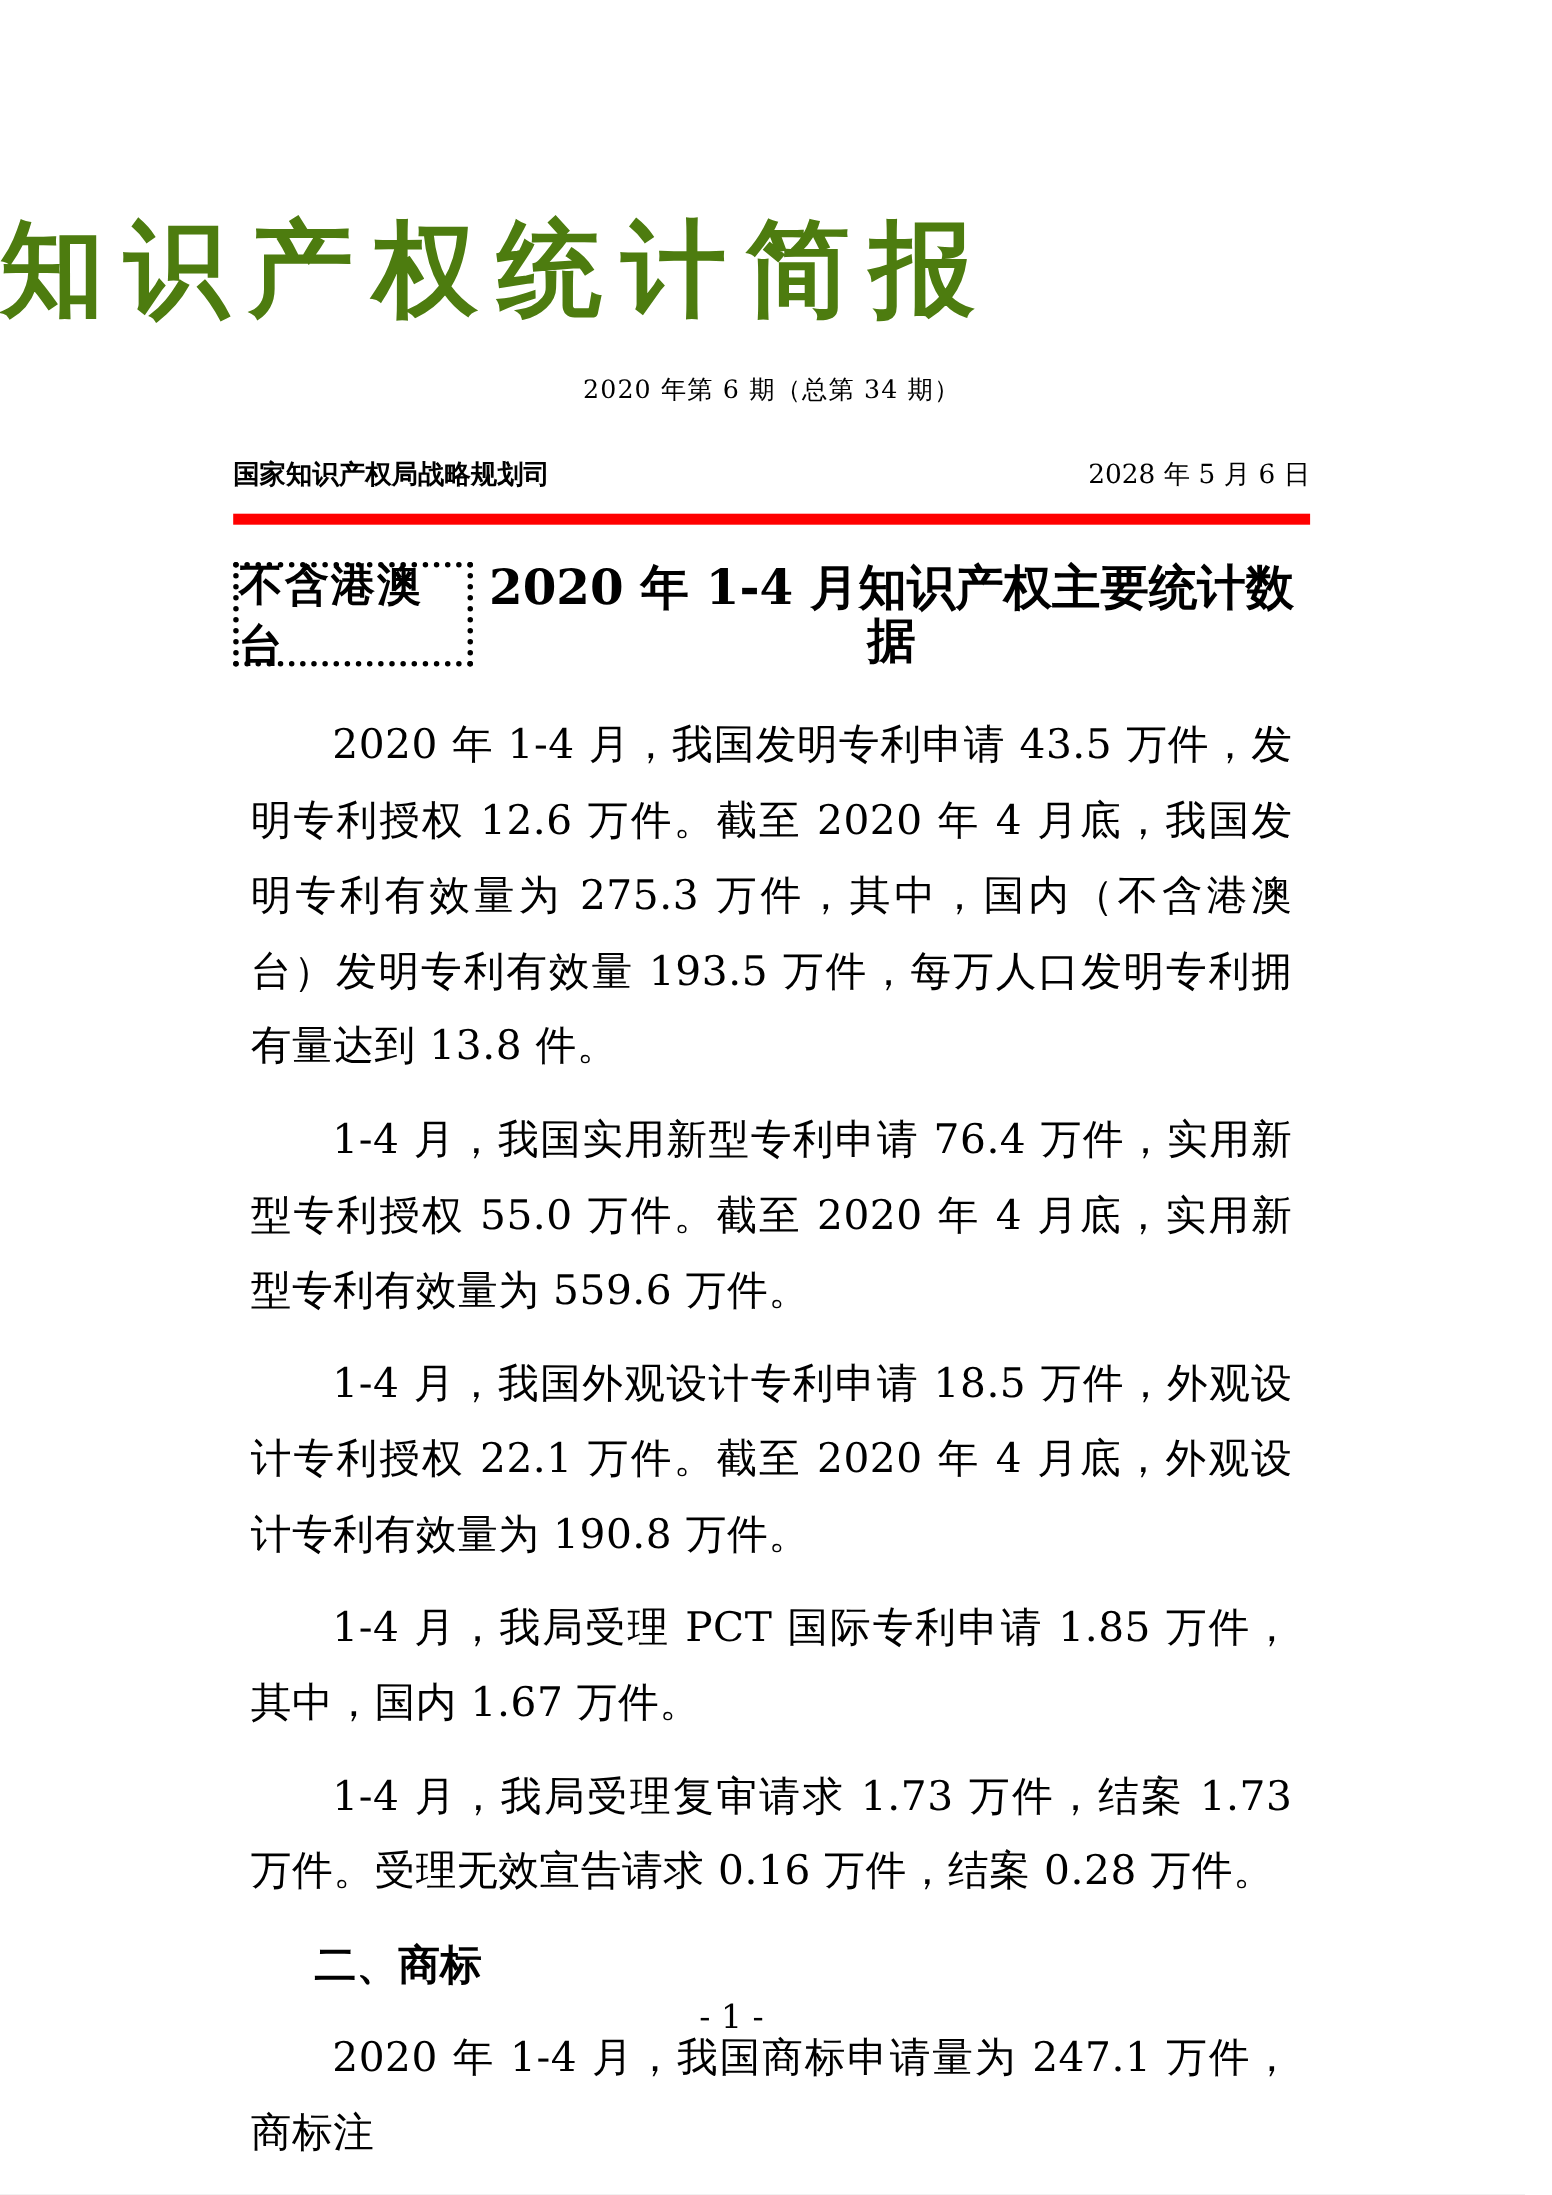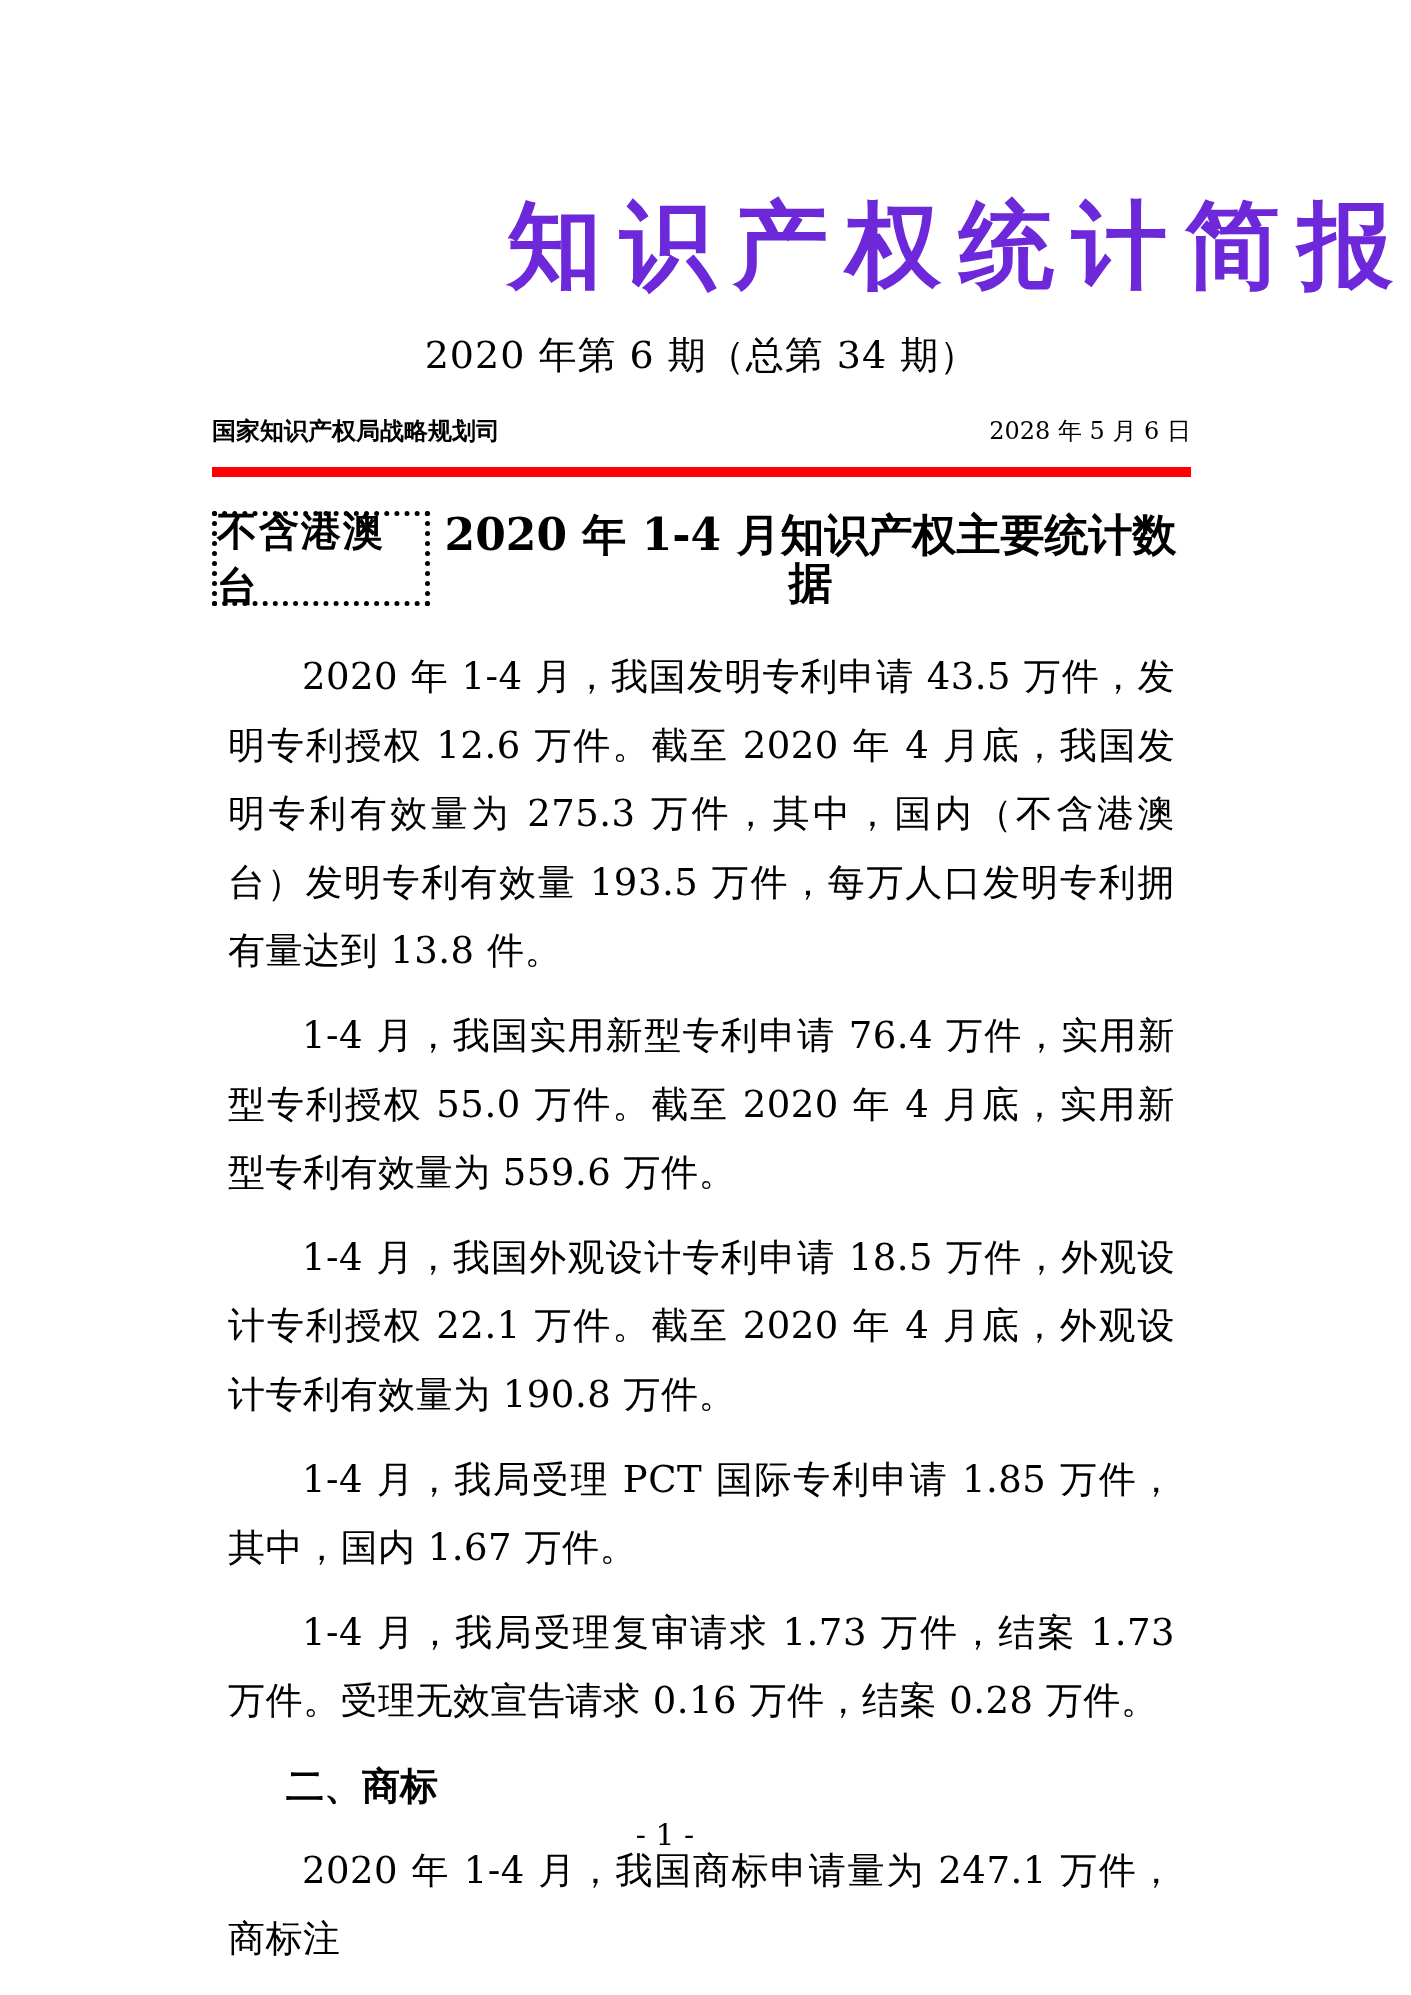--- a/index.html
+++ b/index.html
@@ -17,32 +17,32 @@
     font-family: "DejaVu Serif", "Liberation Serif", serif;
     color: #000000;
   }
   .content-col {
     margin-left: 212px;
     width: 979px;
   }
   .masthead-title {
     margin: 0;
     padding-top: 193px;
-    text-align: right;
+    text-align: left;
     font-size: 95px;
     line-height: 103px;
     font-weight: bold;
     letter-spacing: 18px;
-    color: #6d28d9;
+    color: #4d7c0f;
     font-family: "DejaVu Serif", "Liberation Serif", serif;
   }
   .issue-line {
     margin-top: 42px;
     text-align: center;
-    font-size: 38px;
+    font-size: 23px;
     line-height: 34px;
     letter-spacing: 1px;
   }
   .meta-row {
     display: flex;
     justify-content: space-between;
     align-items: baseline;
     margin-top: 40px;
     font-size: 24px;
     line-height: 38px;

